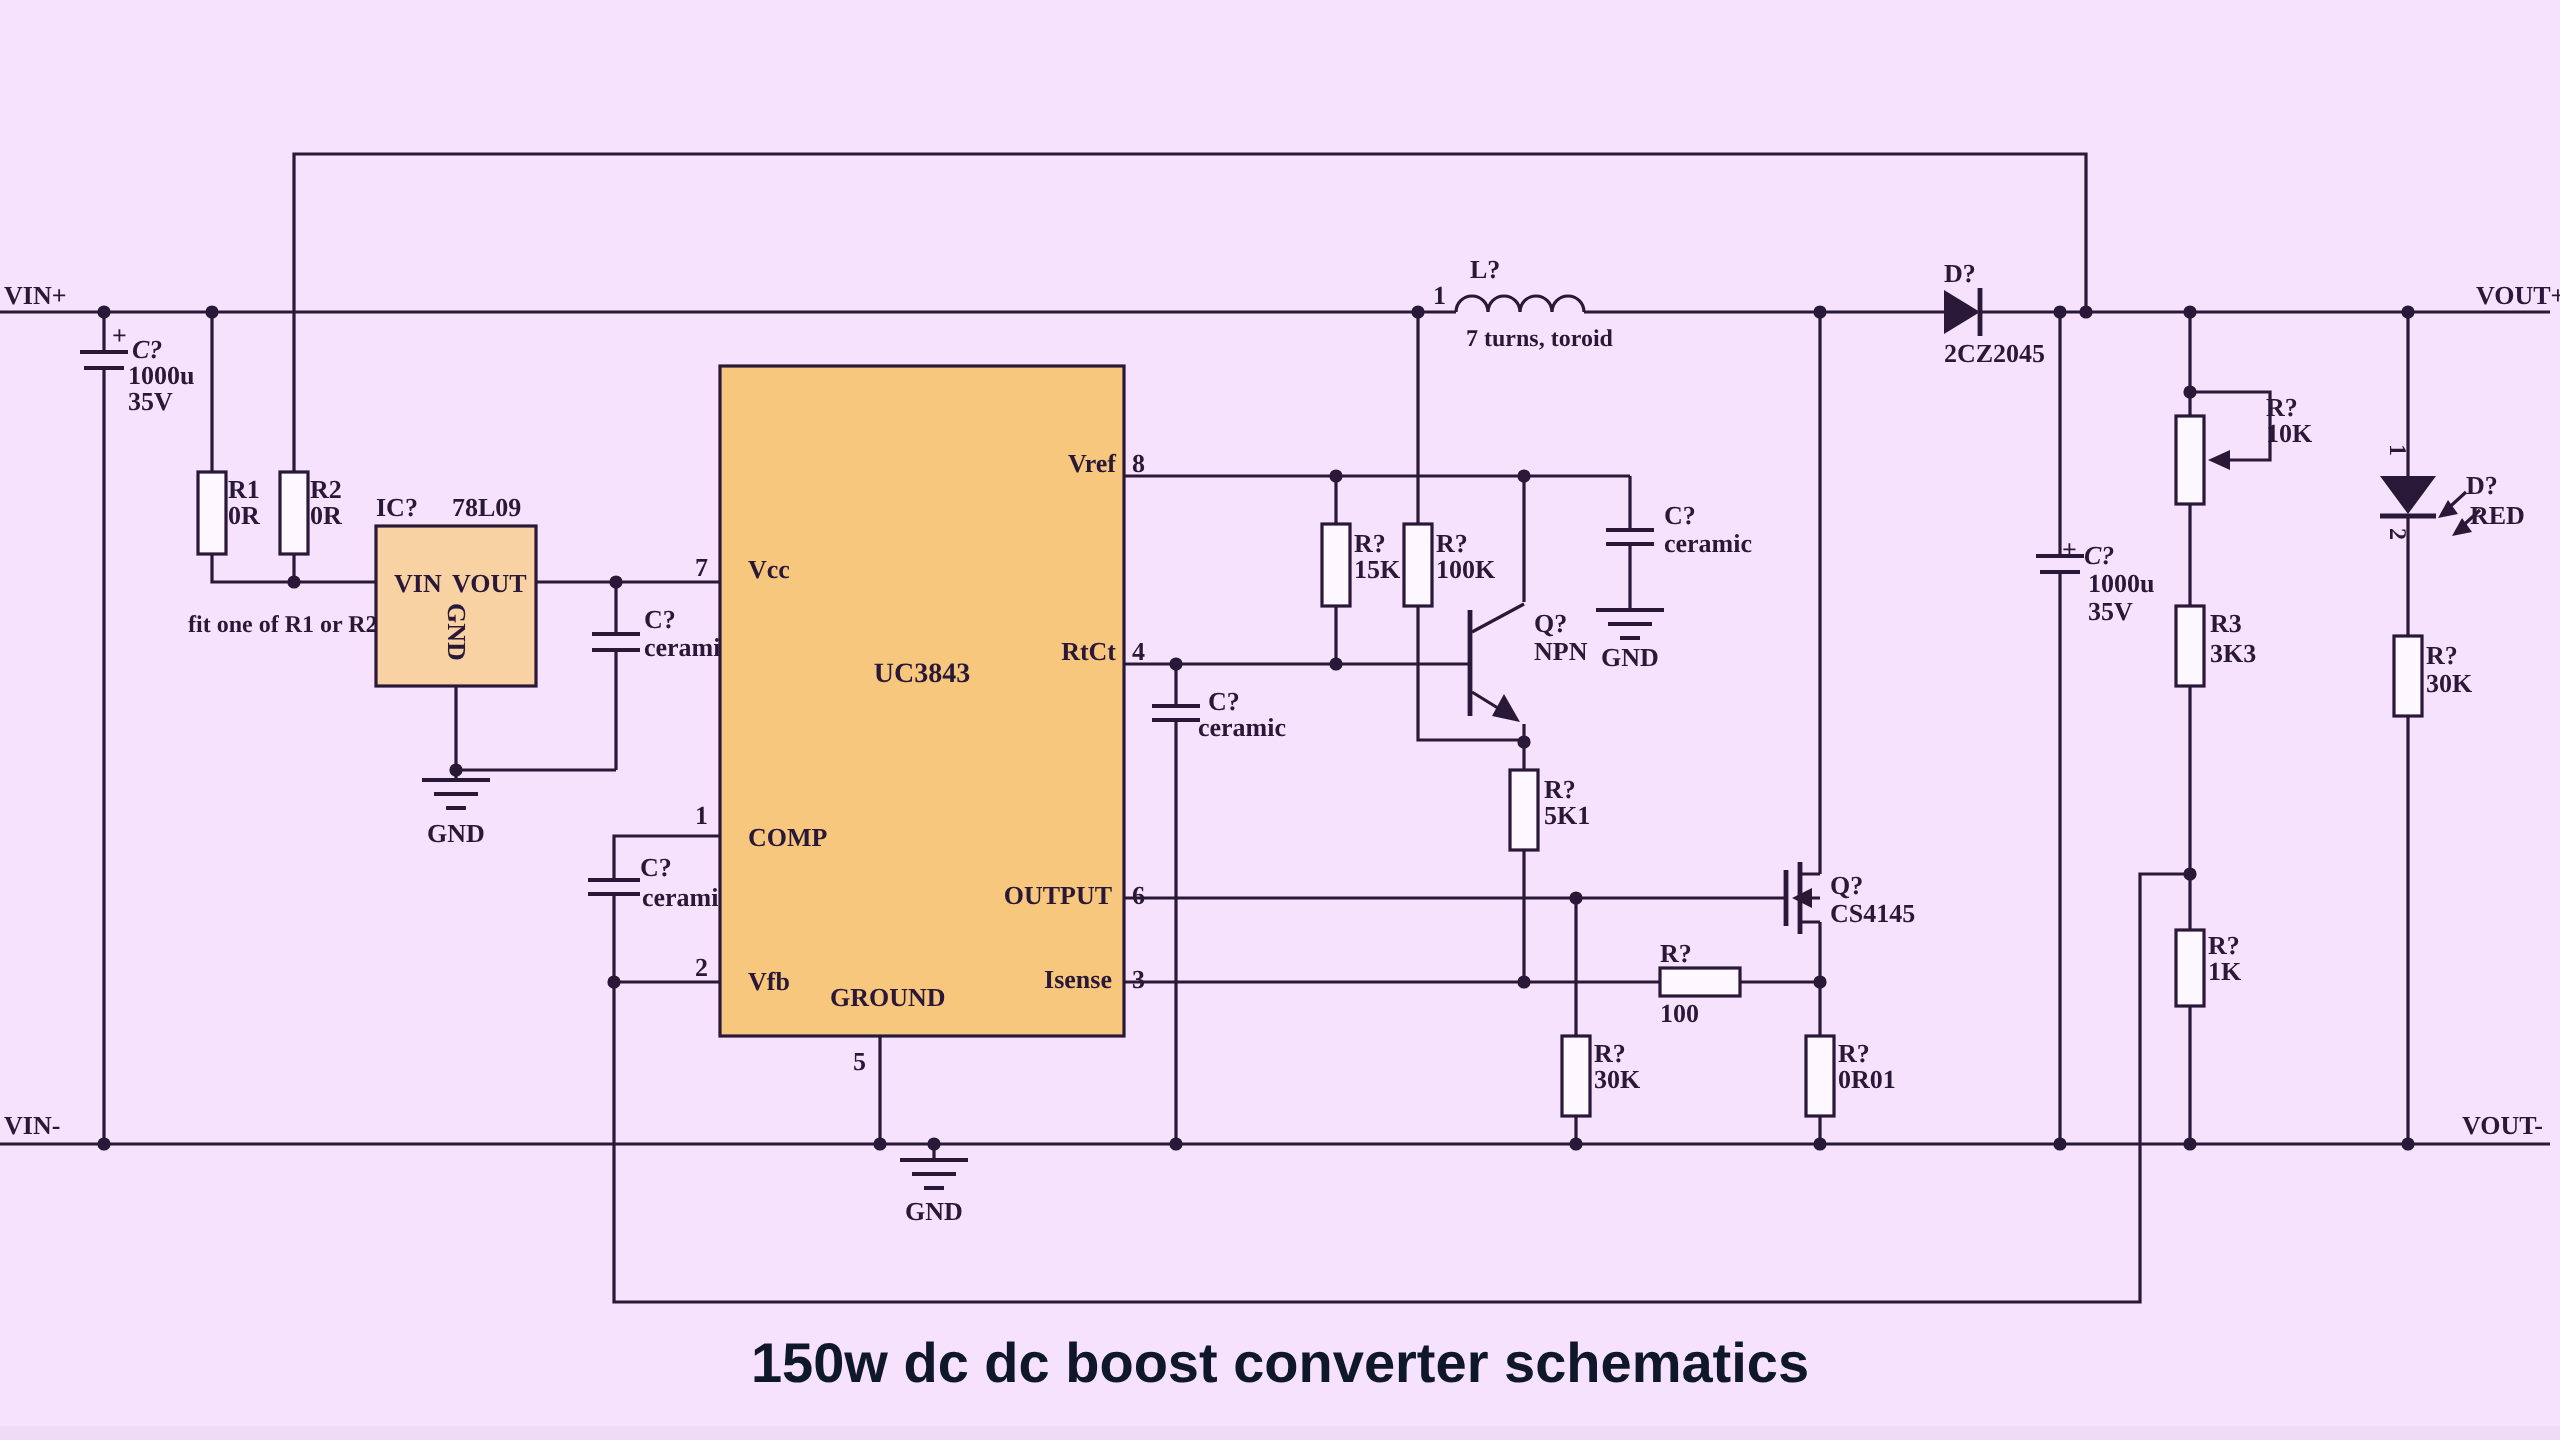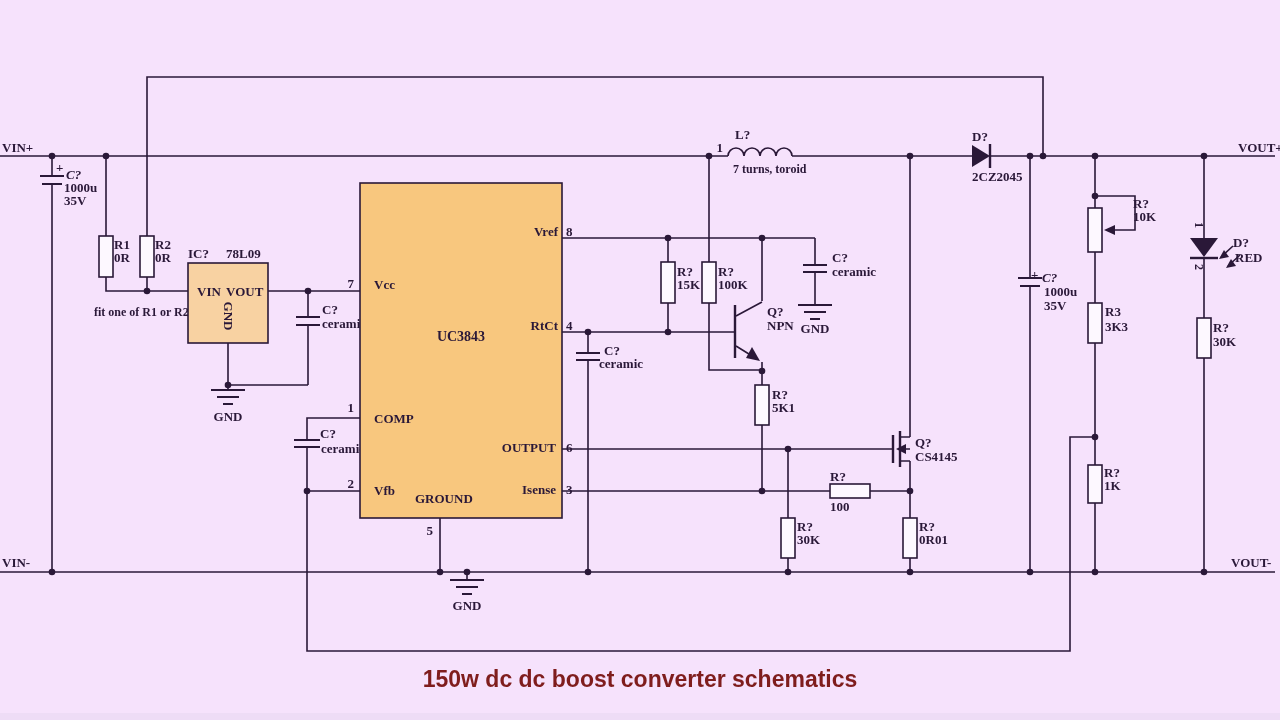--- a/index.html
+++ b/index.html
@@ -11,22 +11,22 @@
   svg text.big{font-size:14px;}
   .mid{text-anchor:middle;}
   .end{text-anchor:end;}
   .wire{stroke:#2a1838;stroke-width:1.6;fill:none;}
   .thick{stroke:#2a1838;stroke-width:2.4;fill:none;}
   .plate{stroke:#2a1838;stroke-width:2;fill:none;}
   .part{fill:#fdf8ff;stroke:#2a1838;stroke-width:1.6;}
   .solid{fill:#2a1838;stroke:none;}
   .dot{fill:#2a1838;}
   #title-bar{position:absolute;left:0;top:666px;width:100%;text-align:center;
-    font-family:"Liberation Sans",sans-serif;font-weight:bold;font-size:23px;
-    letter-spacing:0px;color:#7f1d1d;}
+    font-family:"Liberation Sans",sans-serif;font-weight:bold;font-size:28px;
+    letter-spacing:0px;color:#0f172a;}
   #bottom-edge{position:absolute;left:0;bottom:0;width:100%;height:7px;background:#eedcf6;}
 </style>
 </head>
 <body>
 
 <svg id="schematic" width="1280" height="660" viewBox="0 0 1280 660">
 
   <g>
     <path class="wire" d="M0 156 H728 M792 156 H972 M990 156 H1275"></path>
     <path class="wire" d="M0 572 H1275"></path>

